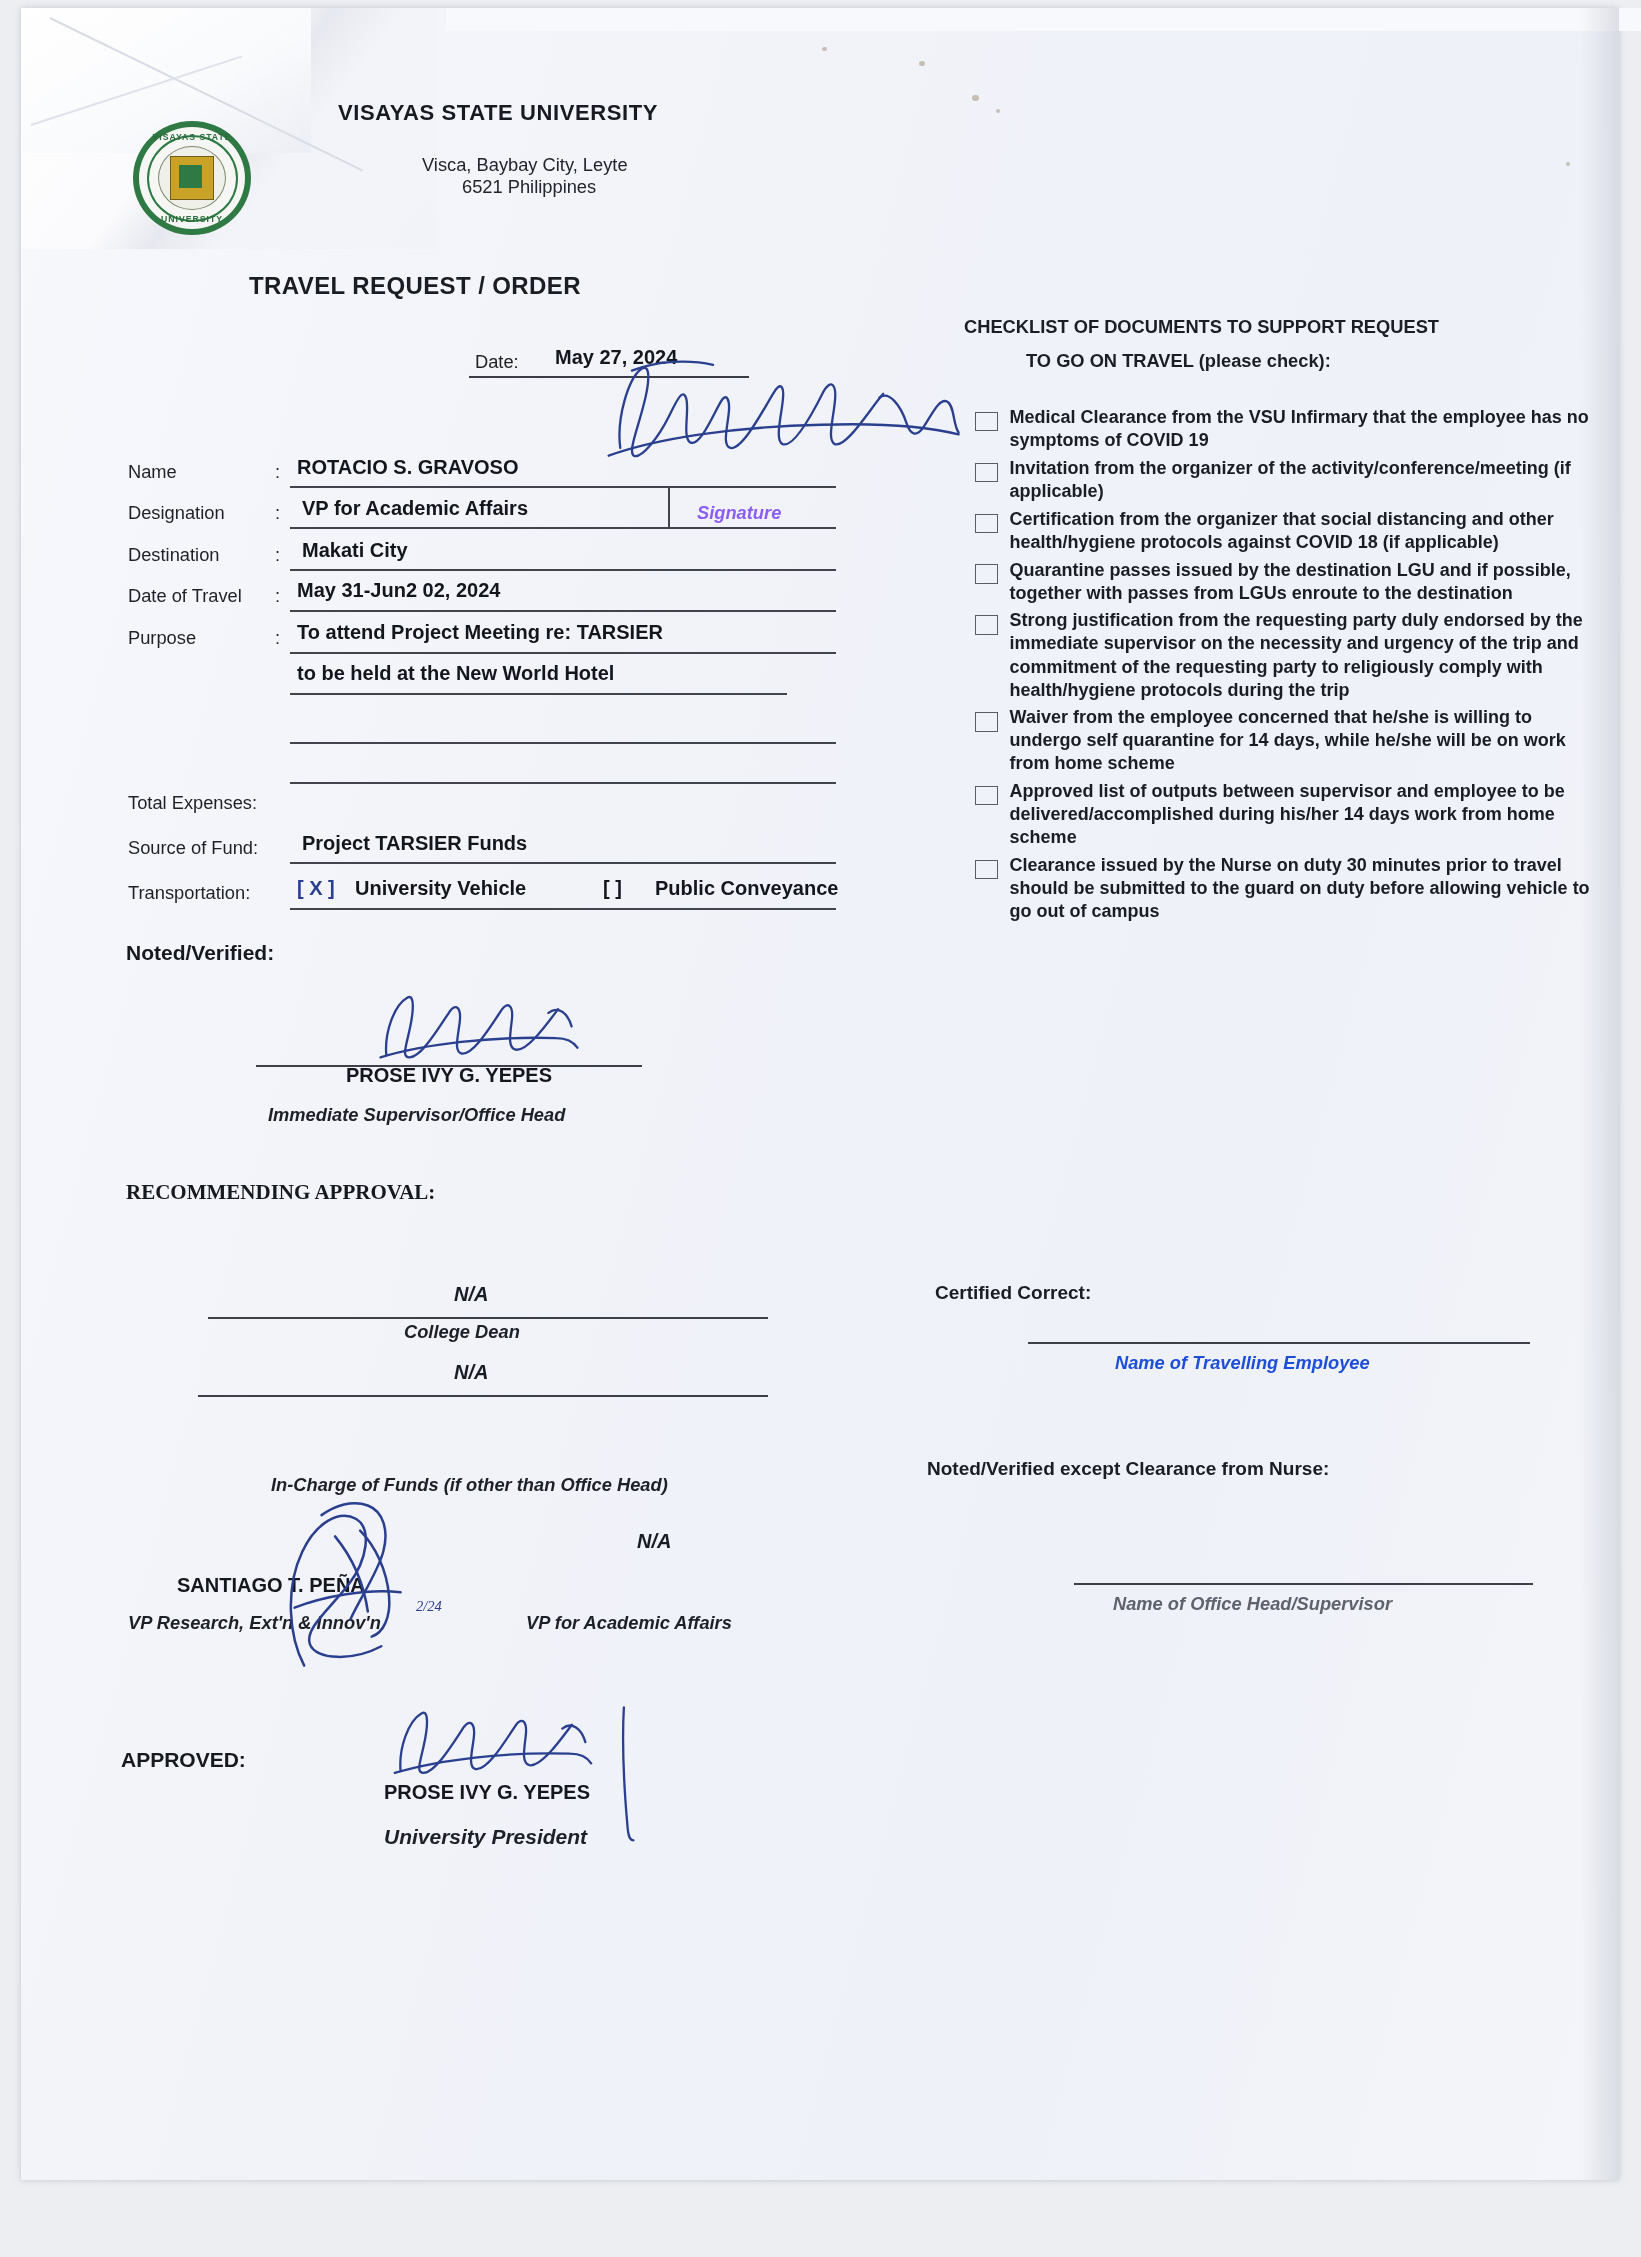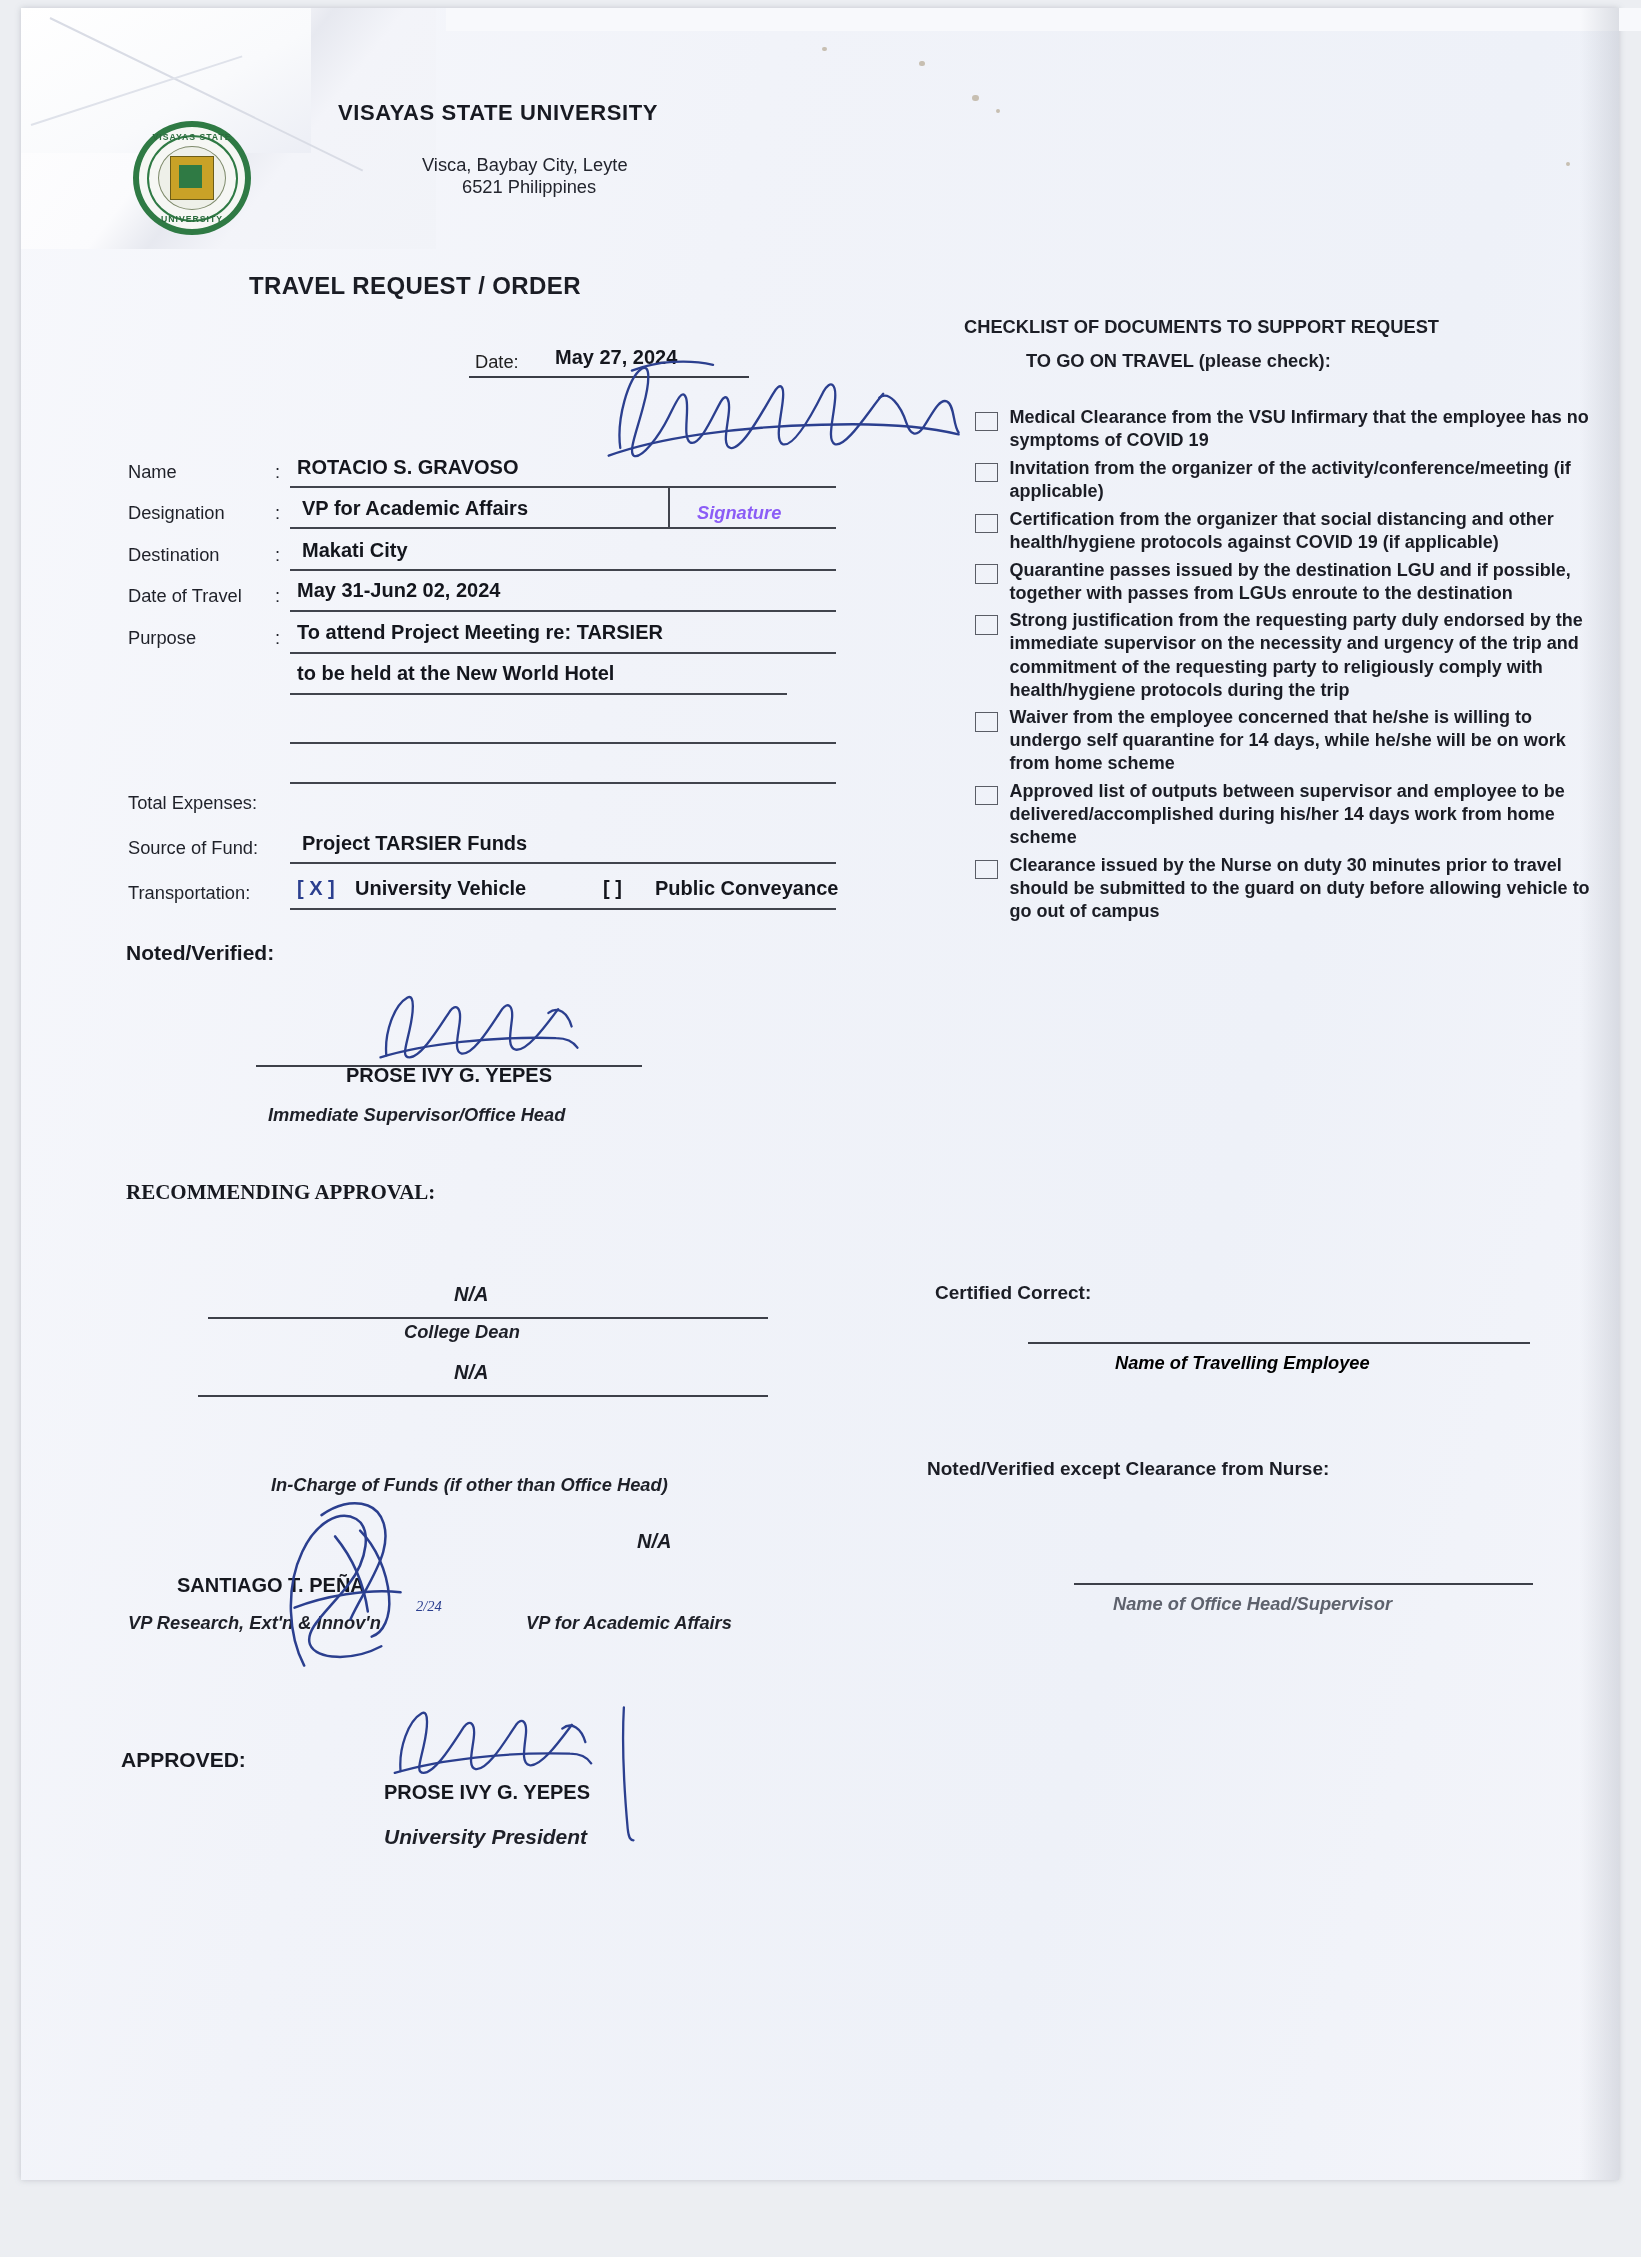--- a/index.html
+++ b/index.html
@@ -368,21 +368,21 @@
     <div class="chk-item">
       <span class="chk-box"></span>
       <span class="chk-text">Medical Clearance from the VSU Infirmary that the employee has no symptoms of COVID 19</span>
     </div>
     <div class="chk-item">
       <span class="chk-box"></span>
       <span class="chk-text">Invitation from the organizer of the activity/conference/meeting (if applicable)</span>
     </div>
     <div class="chk-item">
       <span class="chk-box"></span>
-      <span class="chk-text">Certification from the organizer that social distancing and other health/hygiene protocols against COVID 19 (if applicable)</span>
+      <span class="chk-text">Certification from the organizer that social distancing and other health/hygiene protocols against COVID 18 (if applicable)</span>
     </div>
     <div class="chk-item">
       <span class="chk-box"></span>
       <span class="chk-text">Quarantine passes issued by the destination LGU and if possible, together with passes from LGUs enroute to the destination</span>
     </div>
     <div class="chk-item">
       <span class="chk-box"></span>
       <span class="chk-text">Strong justification from the requesting party duly endorsed by the immediate supervisor on the necessity and urgency of the trip and commitment of the requesting party to religiously comply with health/hygiene protocols during the trip</span>
     </div>
     <div class="chk-item">
@@ -394,21 +394,21 @@
       <span class="chk-text">Approved list of outputs between supervisor and employee to be delivered/accomplished during his/her 14 days work from home scheme</span>
     </div>
     <div class="chk-item">
       <span class="chk-box"></span>
       <span class="chk-text">Clearance issued by the Nurse on duty 30 minutes prior to travel should be submitted to the guard on duty before allowing vehicle to go out of campus</span>
     </div>
   </div>
 
   <div class="t certified">Certified Correct:</div>
   <div class="sig-rule" style="left:1028px;top:1342px;width:502px;"></div>
-  <div class="sig-cap" style="left:1115px;top:1352px;color:#000000;">Name of Travelling Employee</div>
+  <div class="sig-cap" style="left:1115px;top:1352px;color:#1d4ed8;">Name of Travelling Employee</div>
 
   <div class="t noted-except">Noted/Verified except Clearance from Nurse:</div>
   <div class="sig-rule" style="left:1074px;top:1583px;width:459px;"></div>
   <div class="sig-cap" style="left:1113px;top:1593px;color:#5e626d;">Name of Office Head/Supervisor</div>
 
   <svg class="scribble" style="left:599px;top:355px;width:377px;height:126px;" viewBox="0 0 390 130">
     <g fill="none" stroke="#2b3f8f" stroke-width="2.4" stroke-linecap="round">
       <path d="M22 96 C 18 66, 30 24, 44 14 C 54 8, 52 30, 46 52 C 40 76, 30 100, 36 104 C 44 108, 62 84, 72 64 C 80 48, 86 34, 90 44 C 94 56, 86 84, 94 90 C 104 96, 118 62, 126 48 C 132 38, 136 46, 134 62 C 132 78, 128 94, 136 96 C 148 98, 168 60, 180 40 C 188 26, 192 32, 190 48 C 188 66, 182 88, 190 92 C 202 96, 222 58, 232 38 C 240 24, 246 30, 244 48 C 242 68, 236 88, 244 92 C 256 96, 280 56, 294 40"></path>
       <path d="M290 44 C 300 36, 312 52, 318 70 C 322 82, 328 86, 336 74 C 344 62, 352 44, 360 48 C 368 52, 366 72, 372 80"></path>
       <path d="M10 104 C 60 86, 140 74, 230 72 C 290 70, 340 74, 372 82"></path>

